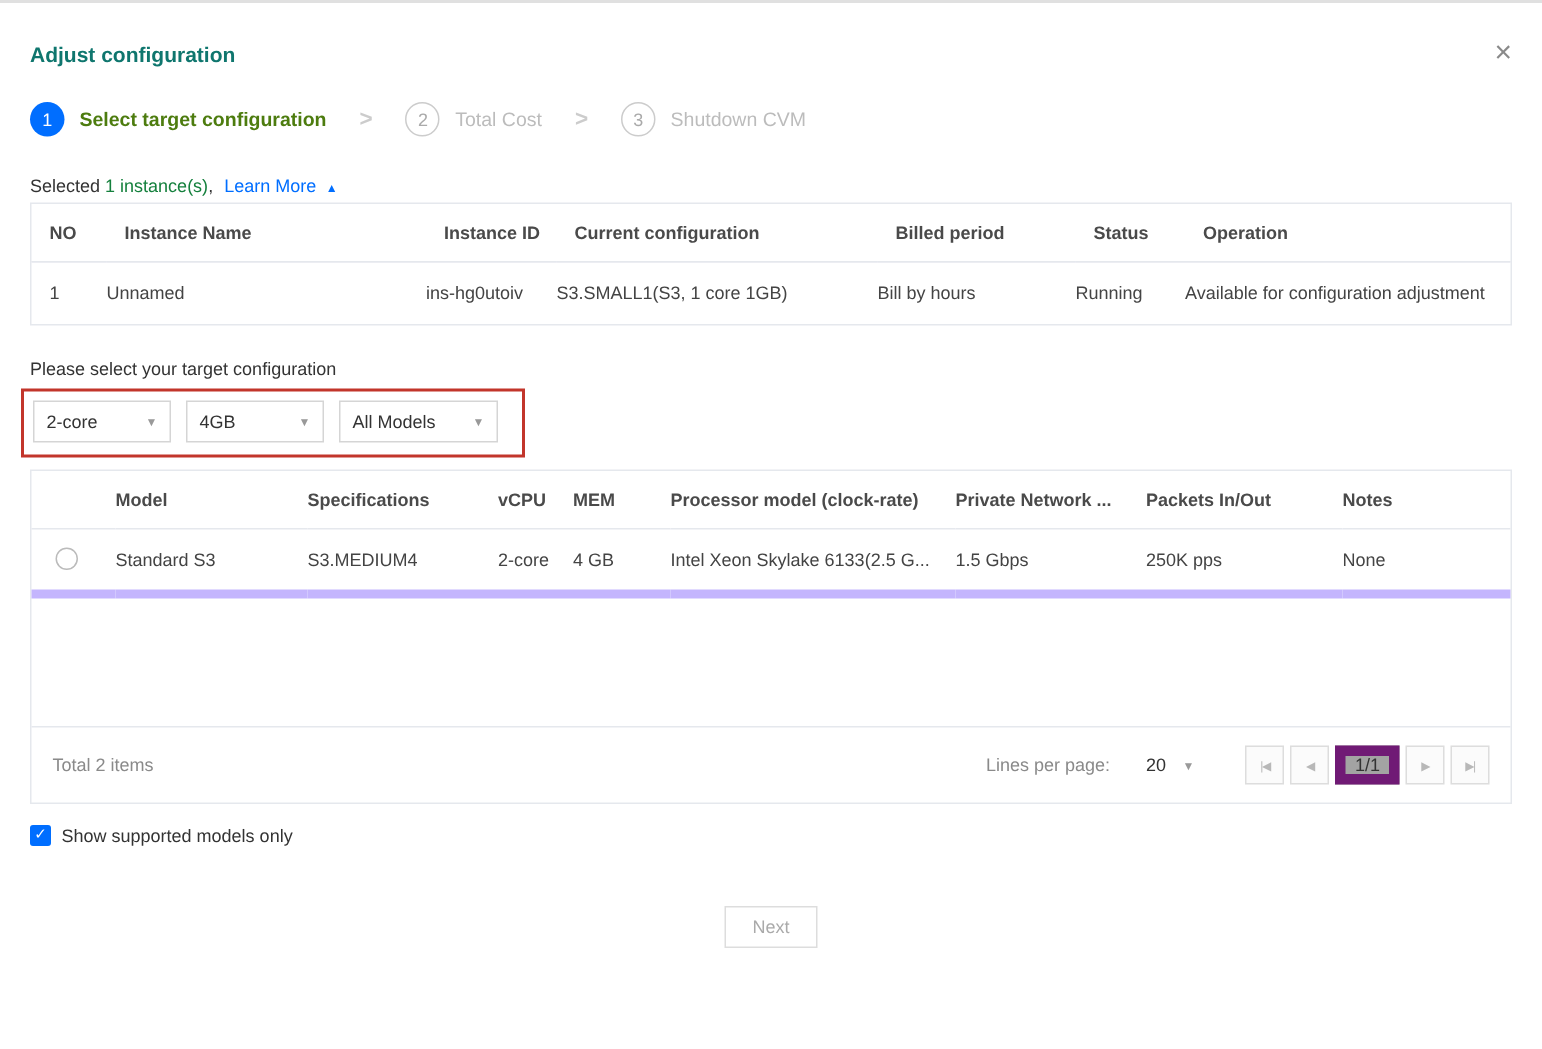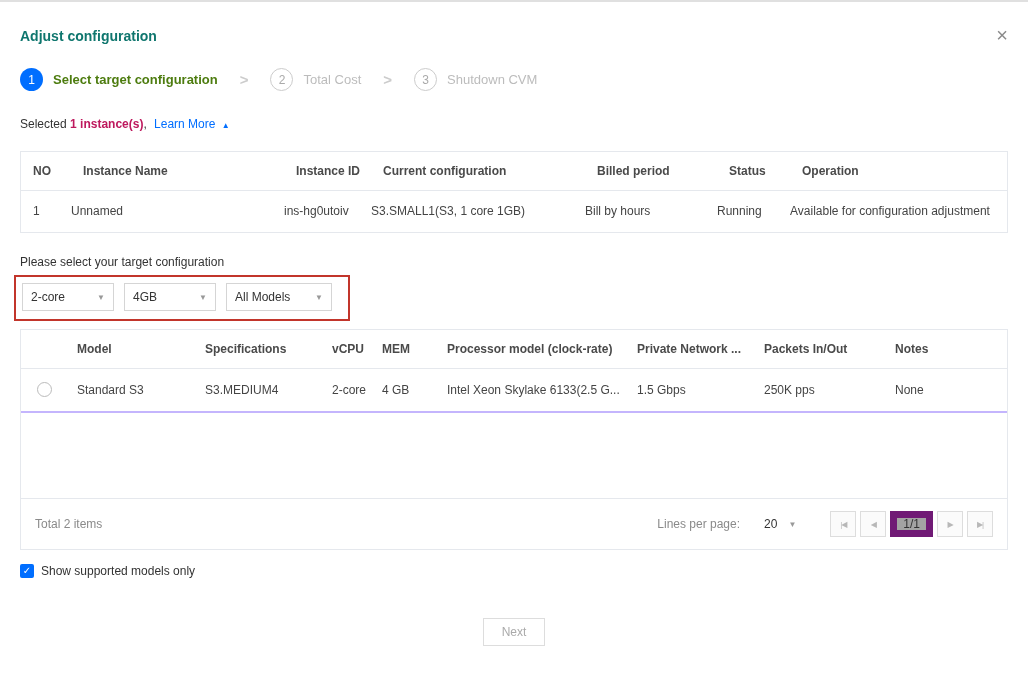--- a/index.html
+++ b/index.html
@@ -19,30 +19,30 @@
   .step { display:flex; align-items:center; gap:10px; }
   .step-circle { width:23px; height:23px; border-radius:50%; display:flex; align-items:center; justify-content:center; font-size:12px; flex:none; }
   .step.active .step-circle { background:#006eff; color:#fff; }
   .step.inactive .step-circle { border:1px solid #ccc; color:#aaa; background:#fff; }
   .step-label { font-size:13px; font-weight:bold; color:#4d7c0f; }
   .step.inactive .step-label { color:#bcbcbc; font-weight:normal; }
   .step-sep { color:#ccc; font-size:15px; padding:0 22px; font-weight:bold; }
 
   .content { padding:0 20px; }
   .selected-line { margin-top:26px; font-size:12px; color:#333; }
-  .selected-line b { font-weight:bold; color:#be185d; }
+  .selected-line b { font-weight:normal; color:#15803d; }
   .link { color:#006eff; cursor:pointer; margin-left:4px; }
   .caret-up { color:#006eff; font-size:8px; margin-left:3px; }
 
-  .tbl-wrap { border:1px solid #e5e8ed; margin-top:20px; }
+  .tbl-wrap { border:1px solid #e5e8ed; margin-top:4px; }
   table { border-collapse:collapse; table-layout:fixed; width:100%; font-size:12px; }
   th { text-align:left; font-weight:bold; color:#4a4a4a; height:38px; overflow:hidden; white-space:nowrap; text-overflow:ellipsis; }
   td { height:42px; color:#444; overflow:hidden; white-space:nowrap; text-overflow:ellipsis; }
   thead tr { border-bottom:1px solid #e5e8ed; }
-  tbody tr { border-bottom:2px solid #c4b5fd; }
+  tbody tr { border-bottom:6px solid #c4b5fd; }
   .instance-table tbody tr:last-child { border-bottom:none; }
   .first-pad { padding-left:12px; }
 
   .section-label { margin-top:22px; font-size:12px; color:#333; }
 
   .filter-box { display:inline-flex; gap:10px; border:2px solid #c2352b; padding:6px 16px 8px 6px; margin-top:6px; margin-left:-6px; }
   .select { display:flex; align-items:center; justify-content:space-between; width:92px; height:28px; border:1px solid #d5d5d5; padding:0 8px; font-size:12px; color:#333; background:#fff; cursor:pointer; }
   .select.wide { width:106px; }
   .caret-down { font-size:8px; color:#999; margin-left:6px; }
 

